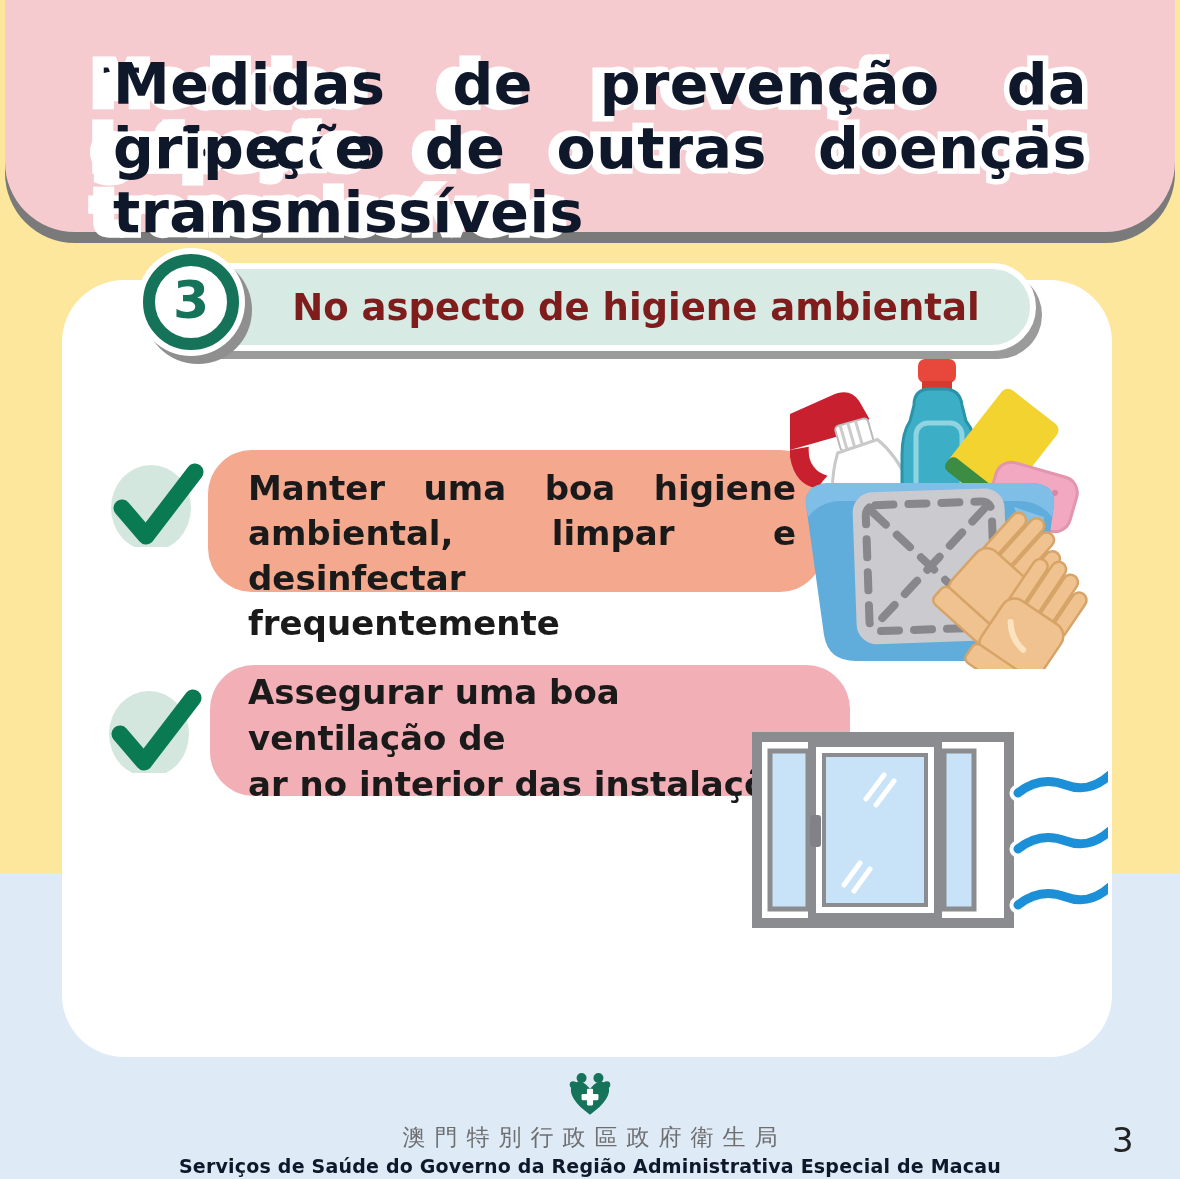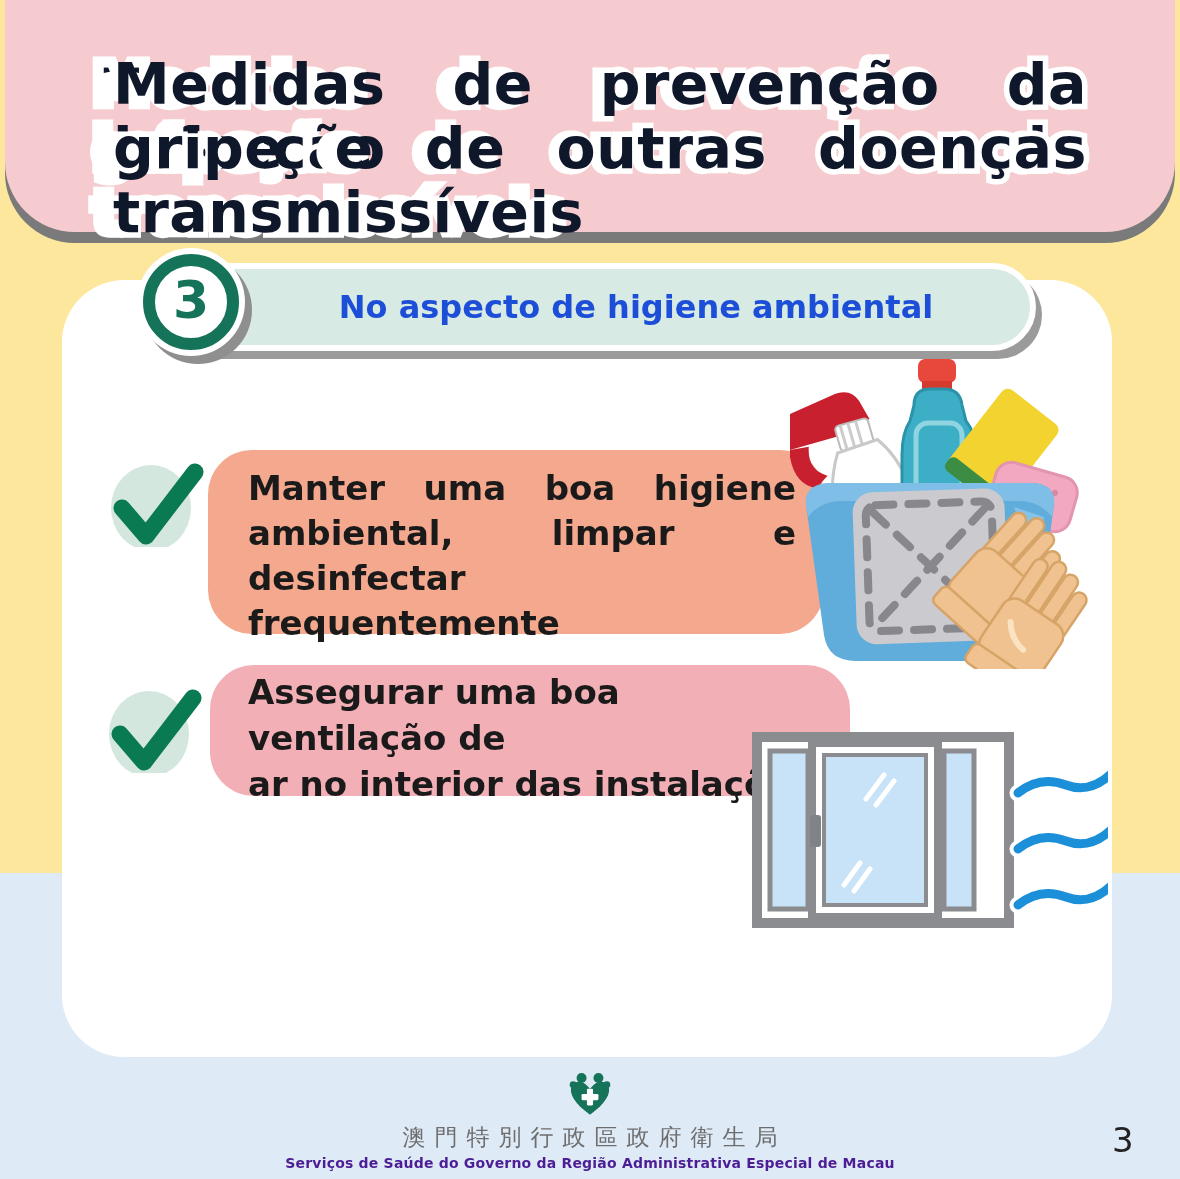--- a/index.html
+++ b/index.html
@@ -18,48 +18,48 @@
   .title-line .t-fill{position:relative;display:block;}
 
   
   .card{position:absolute;left:62px;top:280px;width:1050px;height:777px;background:#FFFFFF;border-radius:62px;}
 
   
   .pill{position:absolute;left:170px;top:263px;width:866px;height:88px;background:#D7EAE3;
         border:6px solid #FFFFFF;border-radius:50px;box-sizing:border-box;
         box-shadow:6px 8px 0 #9B9B9B;display:flex;align-items:center;justify-content:center;
         padding-left:96px;padding-right:30px;}
-  .pill span{font-size:32px;font-weight:800;color:#1d4ed8;white-space:nowrap;}
+  .pill span{font-size:37px;font-weight:800;color:#7f1d1d;white-space:nowrap;}
   .badge{position:absolute;left:137px;top:248px;width:108px;height:108px;border-radius:50%;
          background:#FFFFFF;box-shadow:7px 8px 0 #8F8F8F;}
   .badge-ring{position:absolute;inset:6px;border:12px solid #15735A;border-radius:50%;
               display:flex;align-items:center;justify-content:center;}
   .badge-ring span{font-size:52px;font-weight:800;color:#15735A;transform:translateY(-2px);}
 
   
   .msg{position:absolute;box-sizing:border-box;color:#1A1A1A;font-weight:800;}
-  .msg-1{left:208px;top:450px;width:616px;height:184px;background:#F4A88E;border-radius:44px;
+  .msg-1{left:208px;top:450px;width:616px;height:142px;background:#F4A88E;border-radius:44px;
          padding:16px 28px 0 40px;font-size:34px;line-height:45px;}
   .msg-2{left:210px;top:665px;width:640px;height:131px;background:#F3AFB6;border-radius:44px;
          padding:4px 24px 0 38px;font-size:34px;line-height:46px;}
   .jline{text-align:justify;text-align-last:justify;}
   .check{position:absolute;width:96px;height:86px;}
   .check-1{left:109px;top:461px;}
   .check-2{left:107px;top:687px;}
 
   .illus{position:absolute;}
   .bucket-illus{left:790px;top:357px;width:320px;height:312px;}
   .window-illus{left:748px;top:727px;width:360px;height:212px;}
 
   
   .footer{position:absolute;left:0;right:0;top:1068px;text-align:center;}
   .logo{display:block;margin:0 auto;width:46px;height:52px;}
   .org-zh{margin-top:2px;font-size:23px;letter-spacing:9px;color:#6E6E6E;
           font-family:"DejaVu Serif","Liberation Serif",serif;text-indent:9px;text-align:center;}
-  .org-pt{margin-top:2px;font-size:14px;font-weight:700;color:#4c1d95;letter-spacing:.2px;}
+  .org-pt{margin-top:2px;font-size:19px;font-weight:700;color:#0f172a;letter-spacing:.2px;}
   .page-num{position:absolute;left:1112px;top:1120px;font-size:34px;color:#222;}
 </style>
 </head>
 <body>
 
 <div id="canvas">
 
   <div class="bg-bottom"></div>
 
   <div class="banner">

